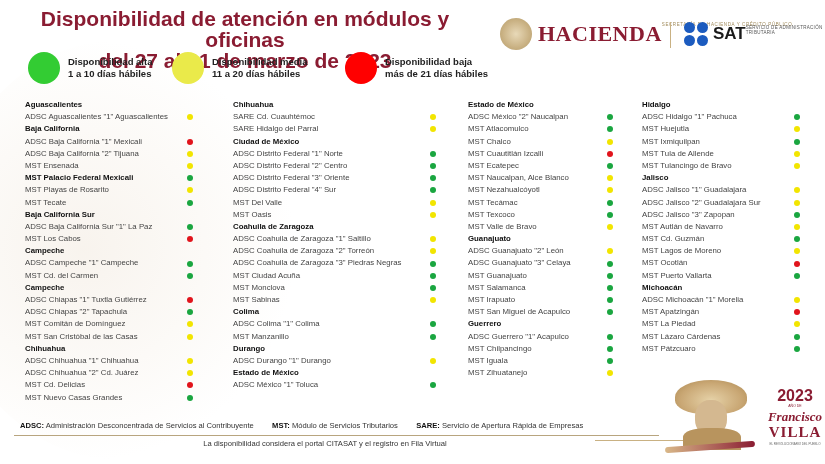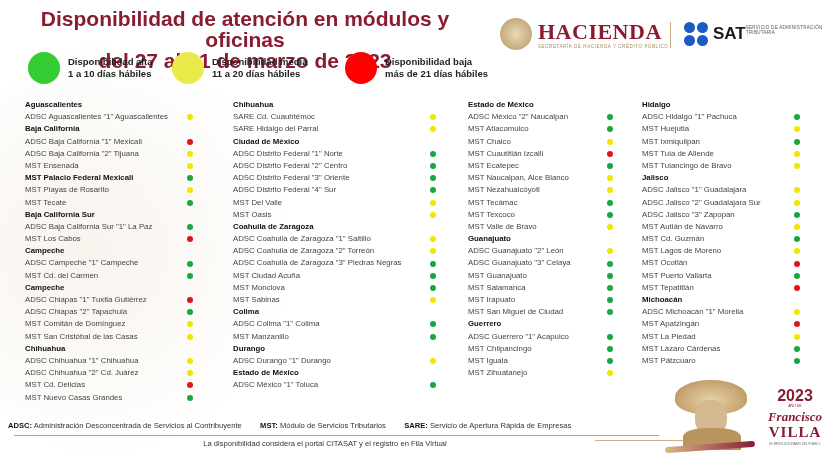--- a/index.html
+++ b/index.html
@@ -25,21 +25,21 @@
     .legend-item { position: absolute; display: flex; align-items: center; }
     .legend-dot { width: 32px; height: 32px; border-radius: 50%; margin-right: 8px; flex-shrink: 0; }
     .legend-text { font-size: 9.5px; font-weight: bold; line-height: 12px; color: #222; }
 
     .logo-hacienda { position: absolute; left: 500px; top: 18px; display: flex; align-items: center; }
     .seal {
       width: 32px; height: 32px; border-radius: 50%;
       background: radial-gradient(circle, #e8d9b8 0%, #c9b183 60%, #b09866 100%);
       margin-right: 6px;
     }
-    .hacienda-text { display: flex; flex-direction: column; }
+    .hacienda-text { display: flex; flex-direction: row; }
     .hacienda-name { font-family: "Liberation Serif", serif; font-size: 22px; font-weight: bold; color: #8a1c32; letter-spacing: 0.5px; line-height: 24px; }
     .hacienda-sub { font-size: 4.5px; color: #a08a5a; letter-spacing: 0.6px; }
     .logo-divider { position: absolute; left: 670px; top: 22px; width: 1px; height: 26px; background: #c9b183; }
     .logo-sat { position: absolute; left: 684px; top: 22px; display: flex; align-items: center; }
     .sat-dots { display: grid; grid-template-columns: 11px 11px; grid-gap: 2px; margin-right: 5px; }
     .sat-dot { width: 11px; height: 11px; border-radius: 50%; background: #1c5bbf; }
     .sat-text { display: flex; }
     .sat-name { font-size: 17px; font-weight: bold; color: #1a1a1a; line-height: 18px; }
     .sat-sub { font-size: 4.5px; color: #555; letter-spacing: 0.3px; }
 
@@ -54,21 +54,21 @@
     .dot.green { background: #1aa640; }
     .dot.yellow { background: #f2e500; }
     .dot.red { background: #e1141c; }
 
     .c1 { left: 25px; width: 168px; }
     .c2 { left: 233px; width: 203px; }
     .c3 { left: 468px; width: 145px; }
     .c4 { left: 642px; width: 158px; }
 
     .footer-defs {
-      position: absolute; left: 8px; top: 421px; width: 620px;
+      position: absolute; left: 20px; top: 421px; width: 620px;
       font-size: 7.6px; color: #333; white-space: nowrap;
     }
     .footer-defs b { color: #111; }
     .footer-defs .sep { display: inline-block; width: 14px; }
     .footer-line { position: absolute; left: 14px; top: 435px; width: 645px; height: 1px; background: #b8a57f; }
     .footer-note { position: absolute; left: 0; top: 439px; width: 650px; text-align: center; font-size: 7.6px; color: #333; }
 
     .villa { position: absolute; left: 655px; top: 378px; width: 170px; height: 86px; }
     .villa-hat {
       position: absolute; left: 20px; top: 2px; width: 72px; height: 34px;
@@ -400,21 +400,21 @@
     </div>
     <div class="row">
       <span>MST Salamanca</span>
       <span class="dot green"></span>
     </div>
     <div class="row">
       <span>MST Irapuato</span>
       <span class="dot green"></span>
     </div>
     <div class="row">
-      <span>MST San Miguel de Ciudad</span>
+      <span>MST San Miguel de Acapulco</span>
       <span class="dot green"></span>
     </div>
     <div class="row header">
       <span>Guerrero</span>
     </div>
     <div class="row">
       <span>ADSC Guerrero "1" Acapulco</span>
       <span class="dot green"></span>
     </div>
     <div class="row">
@@ -481,24 +481,20 @@
       <span>MST Lagos de Moreno</span>
       <span class="dot yellow"></span>
     </div>
     <div class="row">
       <span>MST Ocotlán</span>
       <span class="dot red"></span>
     </div>
     <div class="row">
       <span>MST Puerto Vallarta</span>
       <span class="dot green"></span>
-    </div>
-    <div class="row">
-      <span>MST Tepatitlán</span>
-      <span class="dot red"></span>
     </div>
     <div class="row header">
       <span>Michoacán</span>
     </div>
     <div class="row">
       <span>ADSC Michoacán "1" Morelia</span>
       <span class="dot yellow"></span>
     </div>
     <div class="row">
       <span>MST Apatzingán</span>

